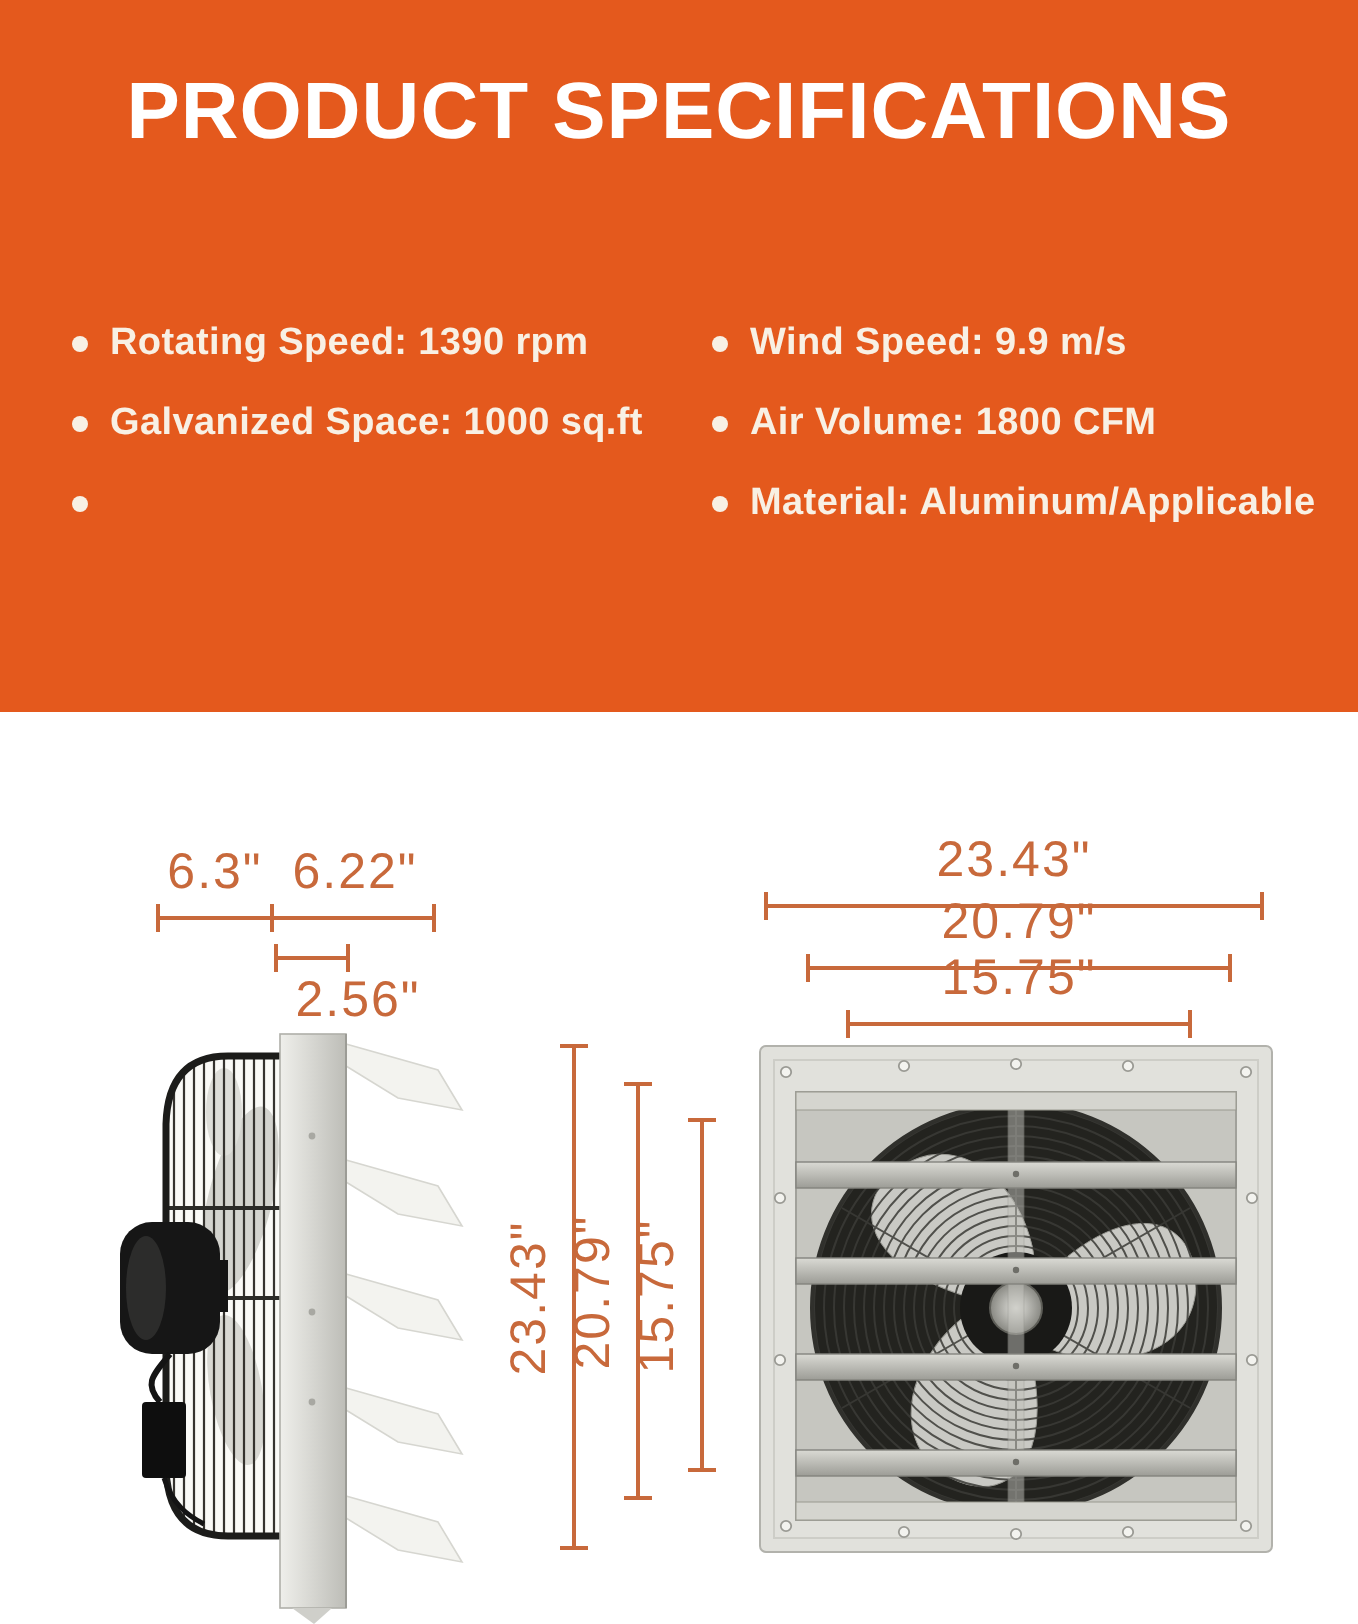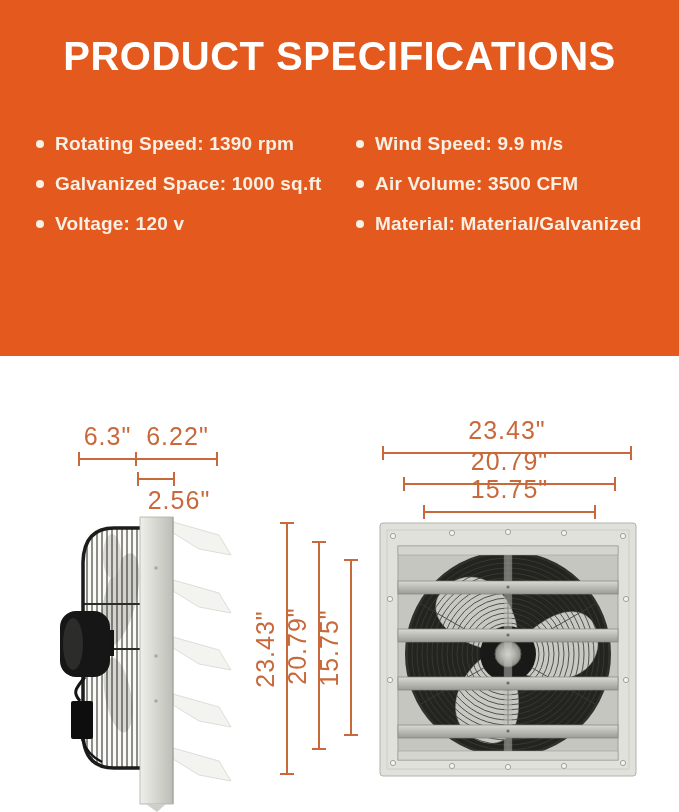--- a/index.html
+++ b/index.html
@@ -12,21 +12,21 @@
   body{font-family:"Liberation Sans", sans-serif;}
   #page{position:relative;width:679px;height:812px;background:#ffffff;overflow:hidden;}
 
   
   .hero{position:absolute;left:0;top:0;width:679px;height:356px;background:var(--orange);}
   .hero-title{
     position:absolute;left:0;top:34px;width:100%;
     text-align:center;color:#FFFFFF;font-size:40px;font-weight:800;
     letter-spacing:0.5px;white-space:nowrap;
   }
-  .spec-col{position:absolute;top:124px;}
+  .spec-col{position:absolute;top:152px;}
   .spec-col.left{left:36px;width:300px;}
   .spec-col.right{left:356px;width:320px;}
   .spec-row{
     display:flex;align-items:center;height:40px;
     color:var(--cream);font-size:19px;font-weight:700;letter-spacing:0.2px;
     white-space:nowrap;
   }
   .bullet{
     width:8px;height:8px;border-radius:50%;background:var(--cream);
     margin-right:11px;flex:0 0 auto;
@@ -72,36 +72,35 @@
       <div class="spec-row">
         <span class="bullet"></span>
         <span>Rotating Speed: 1390 rpm</span>
       </div>
       <div class="spec-row">
         <span class="bullet"></span>
         <span>Galvanized Space: 1000 sq.ft</span>
       </div>
       <div class="spec-row">
         <span class="bullet"></span>
-        <span>Voltage: 120 v</span>
       </div>
     </div>
 
     <div class="spec-col right">
       <div class="spec-row">
         <span class="bullet"></span>
         <span>Wind Speed: 9.9 m/s</span>
       </div>
       <div class="spec-row">
         <span class="bullet"></span>
-        <span>Air Volume: 3500 CFM</span>
-      </div>
-      <div class="spec-row">
-        <span class="bullet"></span>
-        <span>Material: Material/Galvanized</span>
+        <span>Air Volume: 1800 CFM</span>
+      </div>
+      <div class="spec-row">
+        <span class="bullet"></span>
+        <span>Material: Aluminum/Applicable</span>
       </div>
     </div>
   </div>
 
   <div class="hdim" style="left:78px;top:424px;width:140px;">
     <span class="lbl-seg" style="left:0;width:59px;">6.3"</span>
     <span class="lbl-seg" style="left:59px;width:81px;">6.22"</span>
     <div class="line" style="margin-top:34px;">
       <i class="t-l"></i>
         <i class="t-m"></i>

